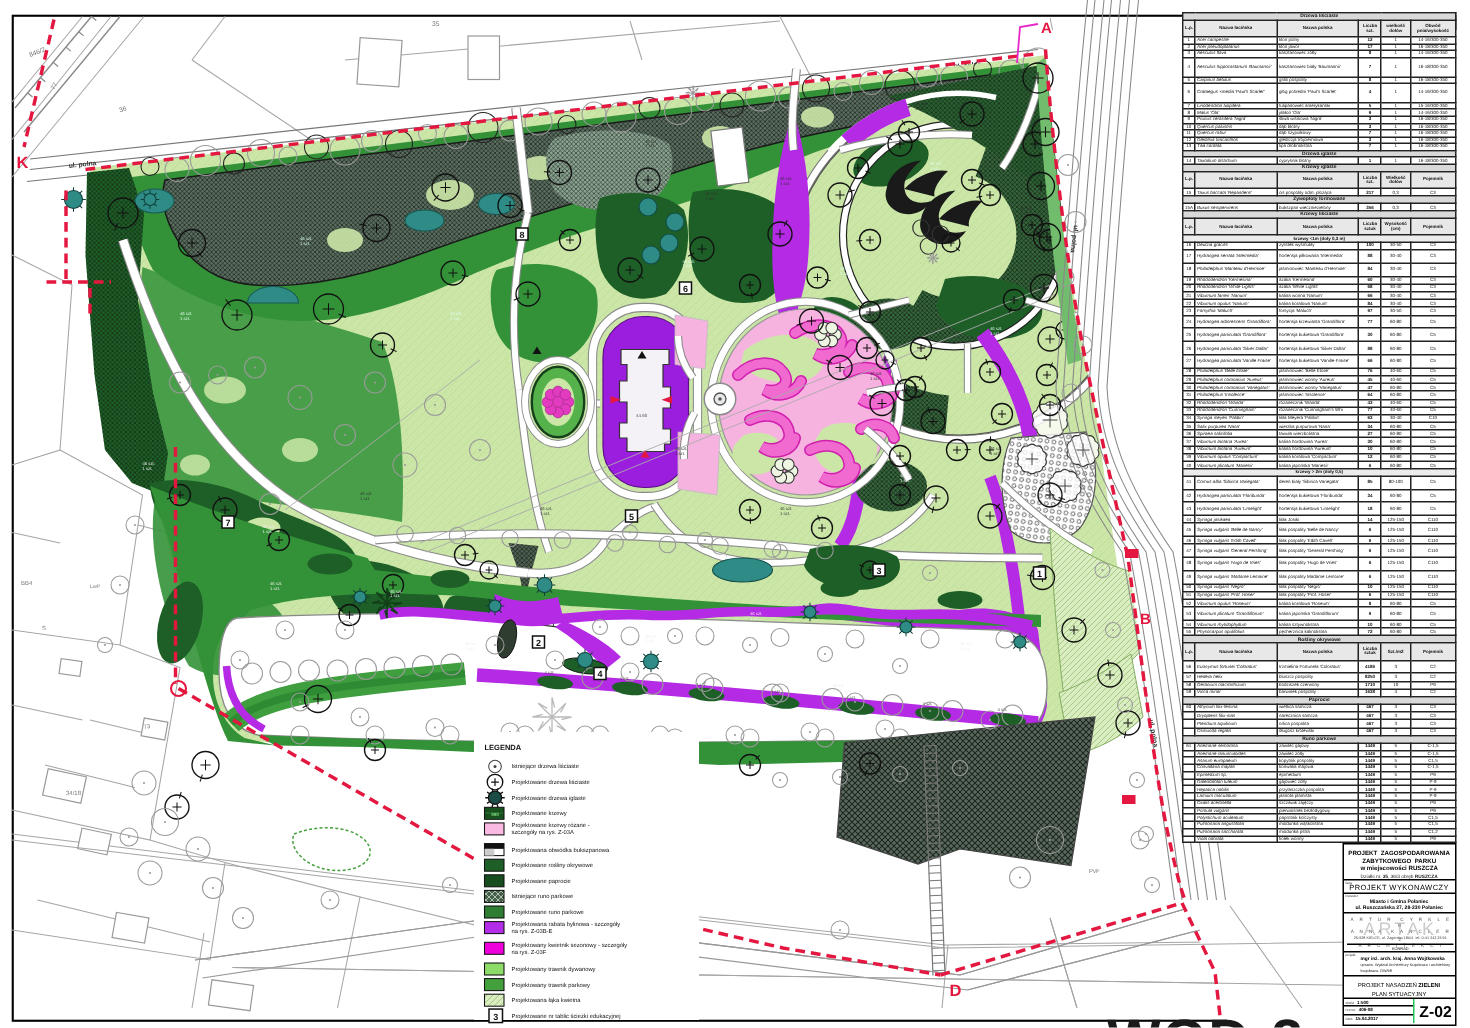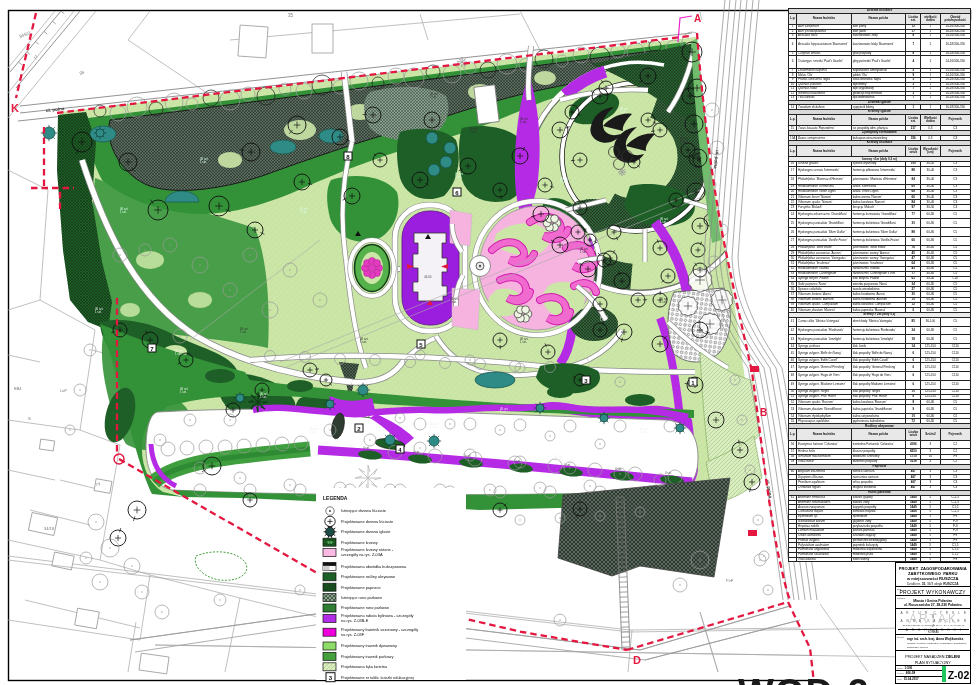--- a/index.html
+++ b/index.html
@@ -1785,15 +1785,15 @@
  </div>
  <div class="row" style="height:15px">
       <div class="tb-c" style="font-size:3.8px;padding-top:3px;line-height:1.6">PROJEKT NASADZEŃ <b>ZIELENI</b><br>PLAN SYTUACYJNY</div>
     </div>
  <div class="row" style="height:16px;border-bottom:none">
    <div style="position:absolute;left:0;top:0;width:46px;height:100%">
      <div style="height:5.3px;border-bottom:0.5px solid #000;font-size:2.4px;padding-left:1px"><span style="color:#555">skala</span>&nbsp;&nbsp;&nbsp;<b style="font-size:3px">1:500</b></div>
      <div style="height:5.3px;border-bottom:0.5px solid #000;font-size:2.4px;padding-left:1px"><span style="color:#555">numer</span>&nbsp;&nbsp;&nbsp;<b style="font-size:3px">406-08</b></div>
      <div style="height:5.3px;font-size:2.4px;padding-left:1px"><span style="color:#555">data</span>&nbsp;&nbsp;&nbsp;<b style="font-size:3px">15.04.2017</b></div>
    </div>
-   <div style="position:absolute;left:46px;top:0;width:29px;height:100%;border-left:4px solid #22c55e;text-align:center;font-size:10.5px;font-weight:bold;padding-top:2.5px">Z-02</div>
+   <div style="position:absolute;left:46px;top:0;width:29px;height:100%;border-left:1px solid #22c55e;text-align:center;font-size:10.5px;font-weight:bold;padding-top:2.5px">Z-02</div>
  </div>
 </div>
 
 </body></html>

